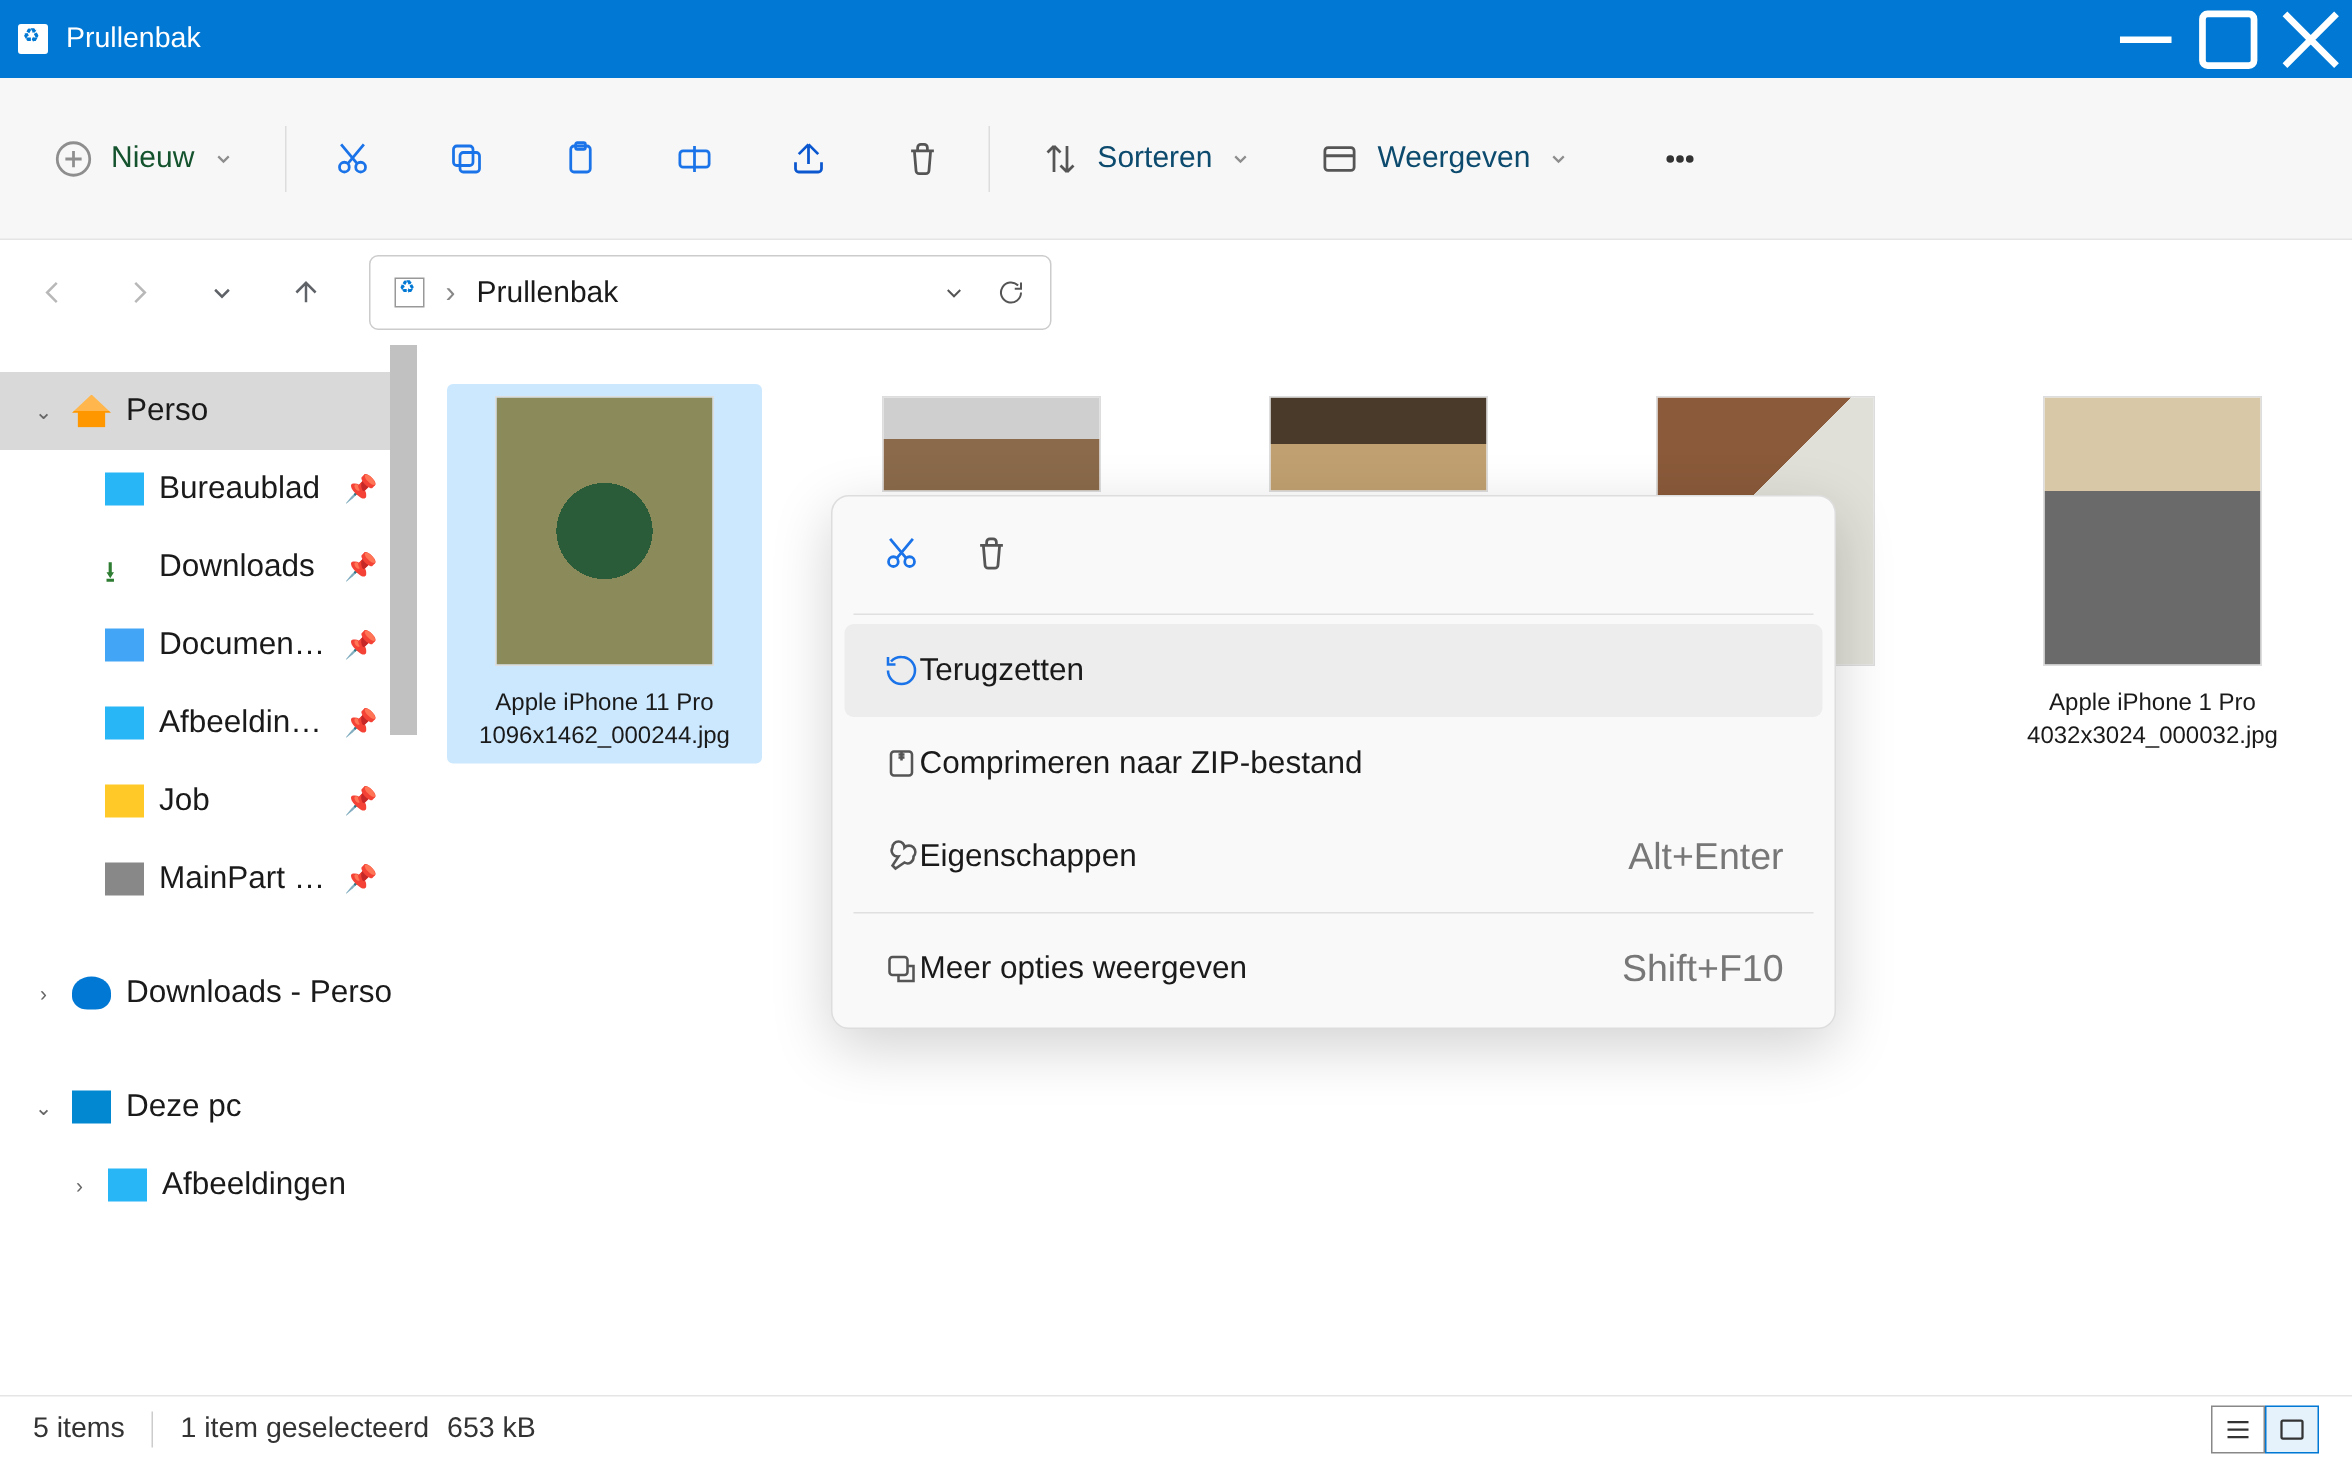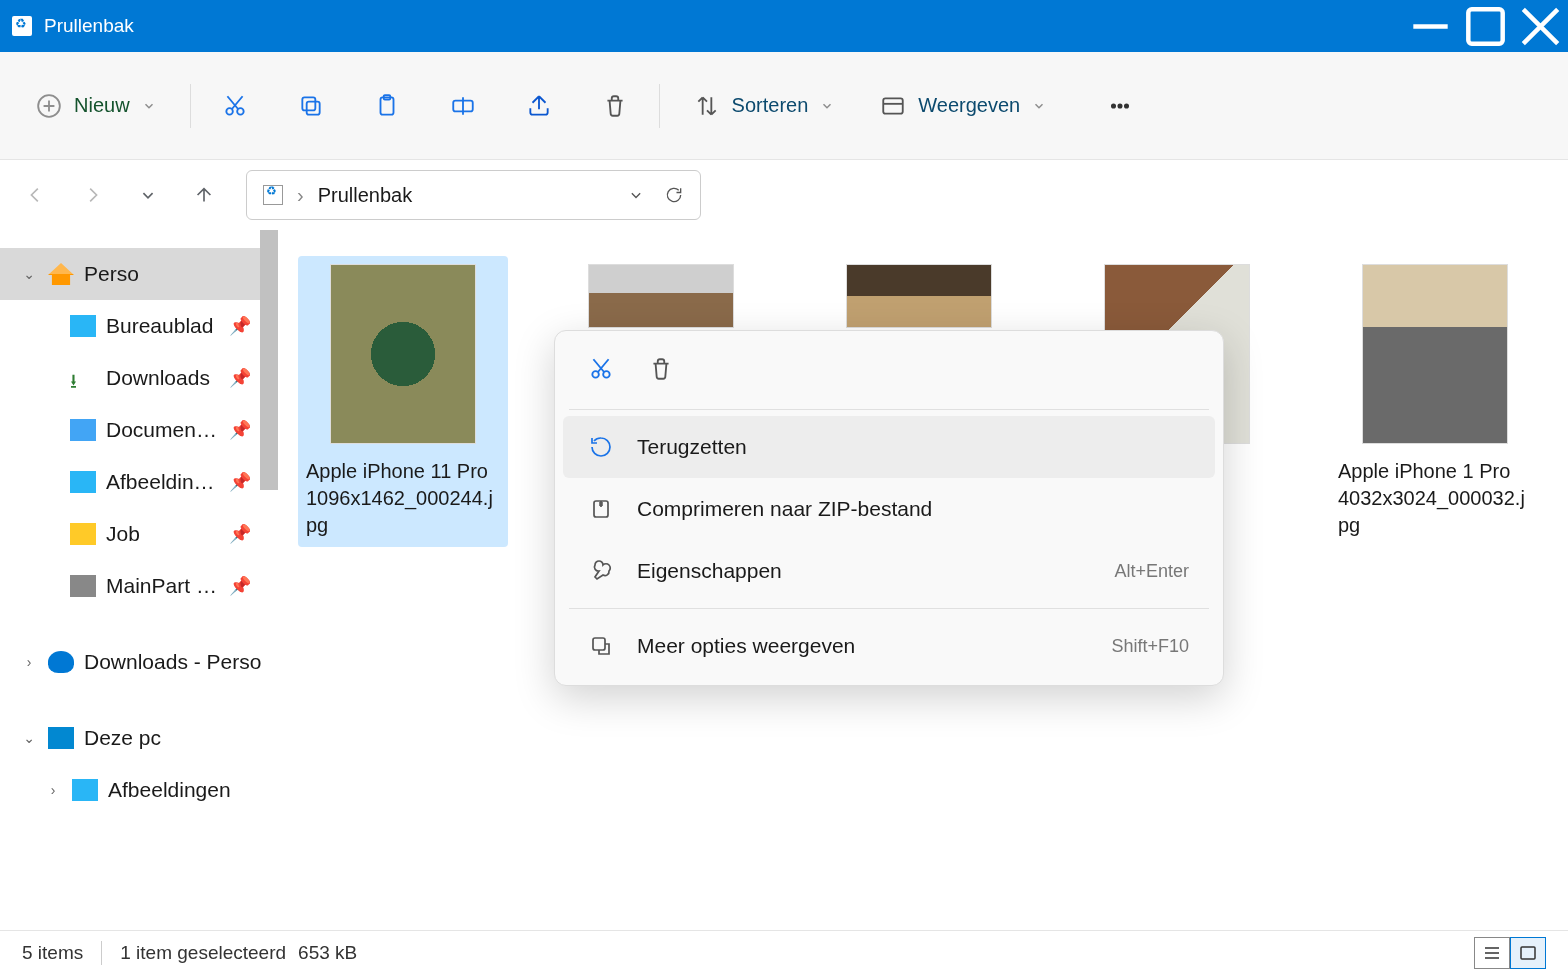--- a/index.html
+++ b/index.html
@@ -56,31 +56,31 @@
 
 .content{flex:1;padding:26px 20px;display:flex;gap:48px;align-items:flex-start;position:relative}
 .file{width:210px;display:flex;flex-direction:column;align-items:center;cursor:pointer;padding:8px;border-radius:4px}
 .file.selected{background:#cce8ff}
 .file .thumb{width:146px;height:180px;background:linear-gradient(135deg,#aab 0%,#778 100%);border:1px solid #ddd;margin-bottom:14px}
 .file .thumb.t1{background:radial-gradient(circle at 50% 50%, #2a5c3a 28%, #8a8a5a 28%)}
 .file .thumb.t2{background:linear-gradient(180deg,#cfcfcf 45%,#8a6a4a 45%)}
 .file .thumb.t3{background:linear-gradient(180deg,#4a3a2a 50%,#c0a070 50%)}
 .file .thumb.t4{background:linear-gradient(135deg,#8a5a3a 40%,#e0e0d8 40%)}
 .file .thumb.t5{background:linear-gradient(180deg,#d8c8a8 35%,#6a6a6a 35%)}
-.file .name{font-size:20px;line-height:1.35;word-break:break-word}
+.file .name{text-align:center;font-size:16px;line-height:1.35;word-break:break-word}
 
 
 .ctxmenu{position:absolute;left:554px;top:330px;width:670px;background:#f9f9f9;border:1px solid #ddd;border-radius:12px;box-shadow:0 12px 40px rgba(0,0,0,.18);padding:8px 0;z-index:100;font-size:21px}
 .ctxmenu .toprow{display:flex;gap:20px;padding:10px 26px 14px}
 .ctxmenu .toprow .cib{width:40px;height:40px;display:flex;align-items:center;justify-content:center;border-radius:6px;cursor:pointer}
 .ctxmenu .toprow svg{width:26px;height:26px;fill:none;stroke-width:1.7}
-.ctxmenu .citem{height:62px;display:flex;align-items:center;padding:0 26px;gap:24px;cursor:pointer;margin:0 8px;border-radius:6px}
+.ctxmenu .citem{height:62px;display:flex;align-items:center;padding:0 26px;cursor:pointer;margin:0 8px;border-radius:6px}
 .ctxmenu .citem:hover,.ctxmenu .citem.hover{background:#ededed}
 .ctxmenu .citem svg{width:24px;height:24px;fill:none;stroke:#555;stroke-width:1.7;flex-shrink:0}
-.ctxmenu .citem .sc{margin-left:auto;color:#777;font-size:18px}
+.ctxmenu .citem .sc{margin-left:auto;color:#777;font-size:25px}
 .ctxmenu .divider{height:1px;background:#e0e0e0;margin:6px 14px}
 
 
 .statusbar{position:absolute;bottom:0;left:0;right:0;height:44px;border-top:1px solid #e5e5e5;display:flex;align-items:center;padding:0 22px;font-size:19px;color:#333;background:#fff}
 .statusbar .ssep{width:1px;height:24px;background:#ccc;margin:0 18px}
 .statusbar .viewbtns{margin-left:auto;display:flex}
 .statusbar .vbtn{width:36px;height:32px;border:1px solid #888;display:flex;align-items:center;justify-content:center;cursor:pointer}
 .statusbar .vbtn.active{border-color:#0078d4;background:#e5f1fb}
 .statusbar .vbtn svg{width:18px;height:18px;fill:none;stroke:#333;stroke-width:1.5}
 

